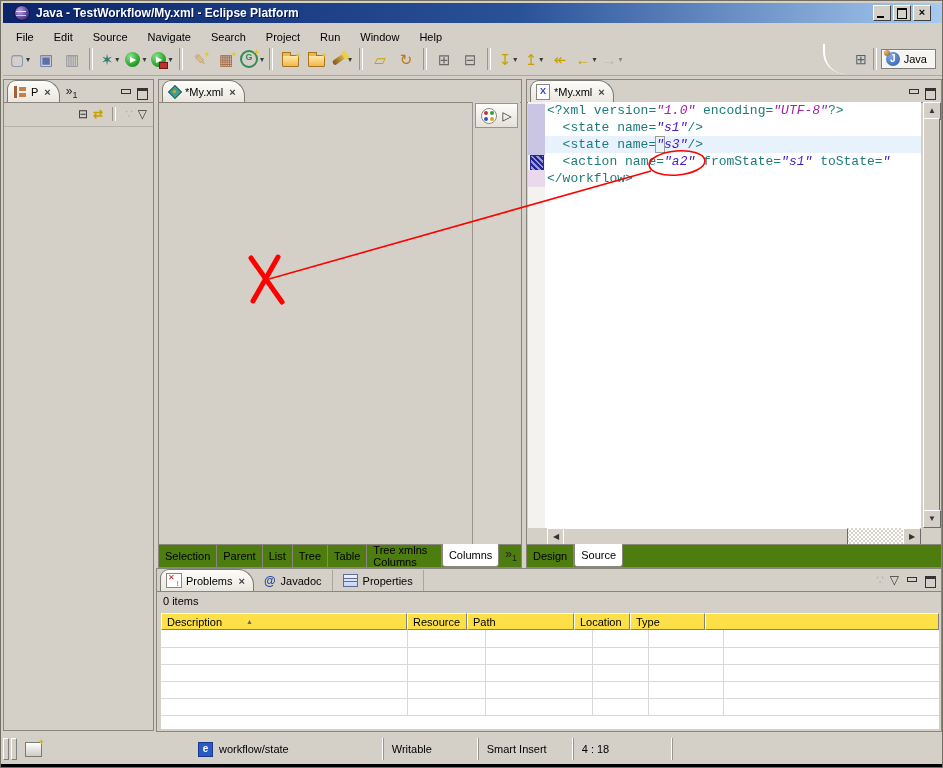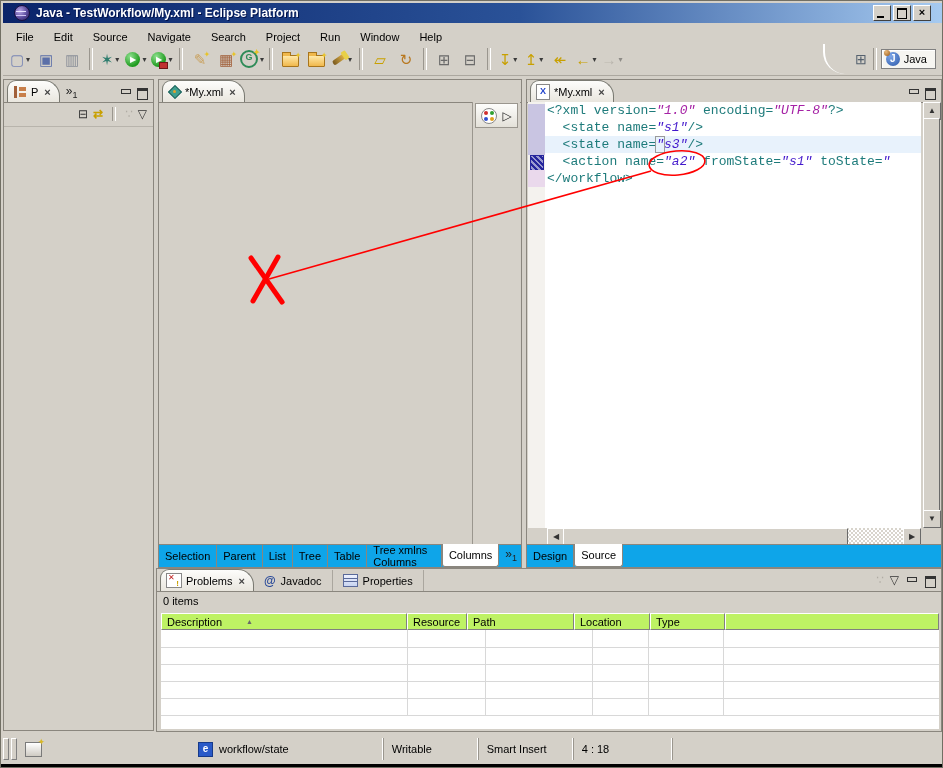--- a/index.html
+++ b/index.html
@@ -78,21 +78,21 @@
   .ic-gef::before{content:"";position:absolute;left:2px;top:2px;width:8px;height:8px;background:#3f9f8f;transform:rotate(45deg);border:1px solid #20605a;}
   .ic-gef::after{content:"";position:absolute;left:5px;top:5px;width:3px;height:3px;border-radius:50%;background:#e8a028;}
   #canvas{position:absolute;left:1px;top:22px;width:312px;height:445px;background:#fff;overflow:hidden;}
   .state-circle{position:absolute;border-radius:50%;display:flex;align-items:center;justify-content:center;color:#fff;font-size:10px;}
   .action-rect{position:absolute;display:flex;align-items:center;justify-content:center;color:#000;font-size:11px;}
   #palette-strip{position:absolute;left:313px;top:22px;right:1px;bottom:22px;background:#D6D2CA;border-left:1px solid #9a968e;}
   #palette-head{position:absolute;left:2px;top:1px;right:2px;height:23px;background:linear-gradient(#fdfdfb,#e4e1d9);border:1px solid #9a968e;display:flex;align-items:center;justify-content:center;gap:5px;}
   .ic-palette{width:14px;height:14px;border-radius:50%;border:1px solid #888;position:relative;background:#fff;}
   .ic-palette i{position:absolute;width:4px;height:4px;border-radius:50%;}
   #palette-arrow{font-size:12px;color:#222;}
-  .pagetabs{position:absolute;left:0;right:0;bottom:0;height:22px;border-top:1px solid #8a867e;display:flex;align-items:stretch;background:#0ea5e9;font-size:11px;}
+  .pagetabs{position:absolute;left:0;right:0;bottom:0;height:22px;border-top:1px solid #8a867e;display:flex;align-items:stretch;background:#4d7c0f;font-size:11px;}
   .ptab{display:flex;align-items:center;padding:0 6px;border-right:1px solid #8a867e;color:#000;}
   .ptab.sel{background:#fff;border:1px solid #8a867e;border-top:none;border-radius:0 0 3px 3px;margin-top:-1px;}
 
   
   #rightedit{left:525px;top:78px;width:416px;height:489px;border:1px solid #8a867e;}
   .ic-xml{width:12px;height:14px;background:#fff;border:1px solid #888;color:#2244cc;font-size:9px;font-weight:bold;text-align:center;line-height:13px;}
   #ruler{position:absolute;left:1px;top:22px;width:17px;bottom:39px;background:#F4F2EE;border-right:1px solid #c8c4bc;}
   #ruler .seg1{position:absolute;left:0;top:2px;width:100%;height:51px;background:#C9C5E2;}
   #ruler .marker{position:absolute;left:2px;top:53px;width:12px;height:15px;background:repeating-linear-gradient(45deg,#26269C 0 2px,#9a9ad0 2px 4px);border:1px solid #26269C;}
   #ruler .seg2{position:absolute;left:0;top:68px;width:100%;height:17px;background:#EAD9EC;}
@@ -114,21 +114,21 @@
   .ic-prob{width:14px;height:13px;background:#fff;border:1px solid #888;position:relative;}
   .ic-prob::before{content:"✕";position:absolute;left:1px;top:-1px;color:#c02020;font-size:8px;}
   .ic-prob::after{content:"!";position:absolute;right:2px;bottom:-1px;color:#c8a000;font-weight:bold;font-size:8px;}
   .ic-at{color:#2a4a9a;font-weight:bold;font-size:12px;}
   .ic-props{width:13px;height:11px;border:1px solid #5a6a9a;background:linear-gradient(#eef2ff,#c8d4f0);position:relative;}
   .ic-props::before{content:"";position:absolute;left:0;top:3px;right:0;height:1px;background:#5a6a9a;box-shadow:0 3px 0 #5a6a9a;}
   .vtab-flat{display:flex;align-items:center;gap:5px;font-size:11px;padding:0 10px;height:21px;border-right:1px solid #aaa69e;}
   #items-line{position:absolute;left:6px;top:26px;font-size:11px;}
   #tablezone{position:absolute;left:4px;right:2px;top:44px;bottom:2px;background:#fff;overflow:hidden;}
   #thead{position:absolute;left:0;top:0;right:0;height:17px;display:flex;}
-  .th{background:#bef264;border:1px solid;border-color:#fff #808080 #808080 #fff;font-size:11px;display:flex;align-items:center;padding:0 5px;box-sizing:border-box;flex:0 0 auto;}
+  .th{background:#fde047;border:1px solid;border-color:#fff #808080 #808080 #fff;font-size:11px;display:flex;align-items:center;padding:0 5px;box-sizing:border-box;flex:0 0 auto;}
   .th .sort{font-size:7px;color:#6a6a6a;margin-left:24px;}
   .gline-v{position:absolute;width:1px;top:17px;height:85px;background:#D8D8D8;}
   .gline-h{position:absolute;left:0;right:0;height:1px;background:#D8D8D8;}
 
   
   #statusbar{left:2px;top:733px;width:939px;height:30px;display:flex;align-items:center;font-size:11px;}
   .grooveL{border-left:1px solid #9a968e;box-shadow:-1px 0 0 #fff;height:22px;}
   .scell{display:flex;align-items:center;height:22px;padding:0 8px;}
   .fastbar{width:4px;height:20px;border:1px solid;border-color:#fff #808080 #808080 #fff;margin-right:2px;}
   .ic-fastview{width:15px;height:13px;border:1px solid #7a7a7a;background:linear-gradient(#fff,#cfcbc3);position:relative;margin:0 8px 0 6px;}
@@ -380,21 +380,21 @@
           <div class="th" style="width: 246px;">
             <span>Description</span>
             <span class="sort">▲</span>
           </div>
           <div class="th" style="width: 60px;">
             <span>Resource</span>
           </div>
           <div class="th" style="width: 107px;">
             <span>Path</span>
           </div>
-          <div class="th" style="width: 76px;">
+          <div class="th" style="width: 56px;">
             <span>Location</span>
           </div>
           <div class="th" style="width: 75px;">
             <span>Type</span>
           </div>
           <div class="th" style="flex: 1 1 0%;"></div>
         </div>
       <div id="tgrid">
           <div class="gline-v" style="left: 246px;"></div>
           <div class="gline-v" style="left: 324px;"></div>

